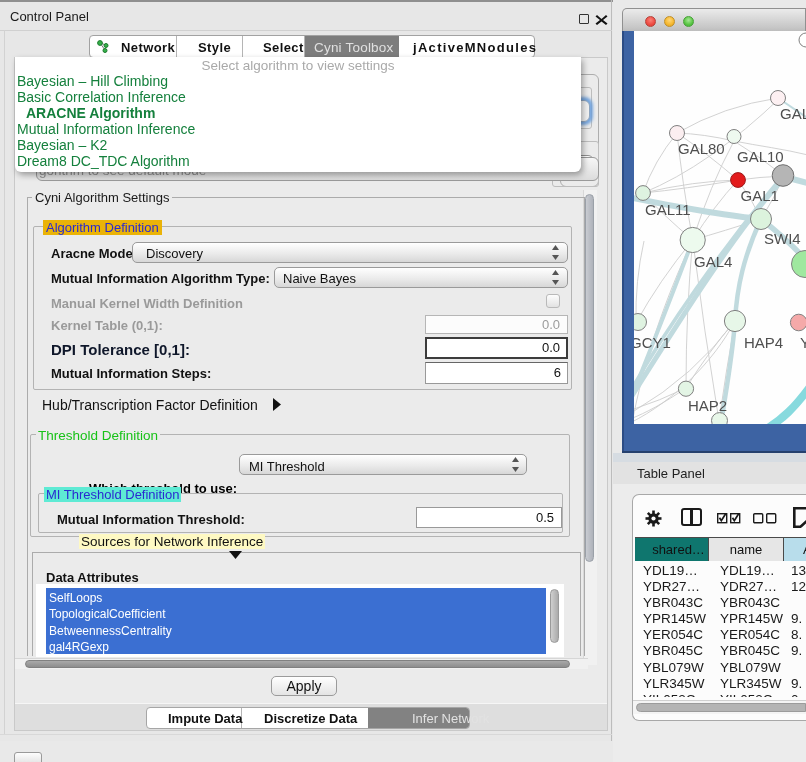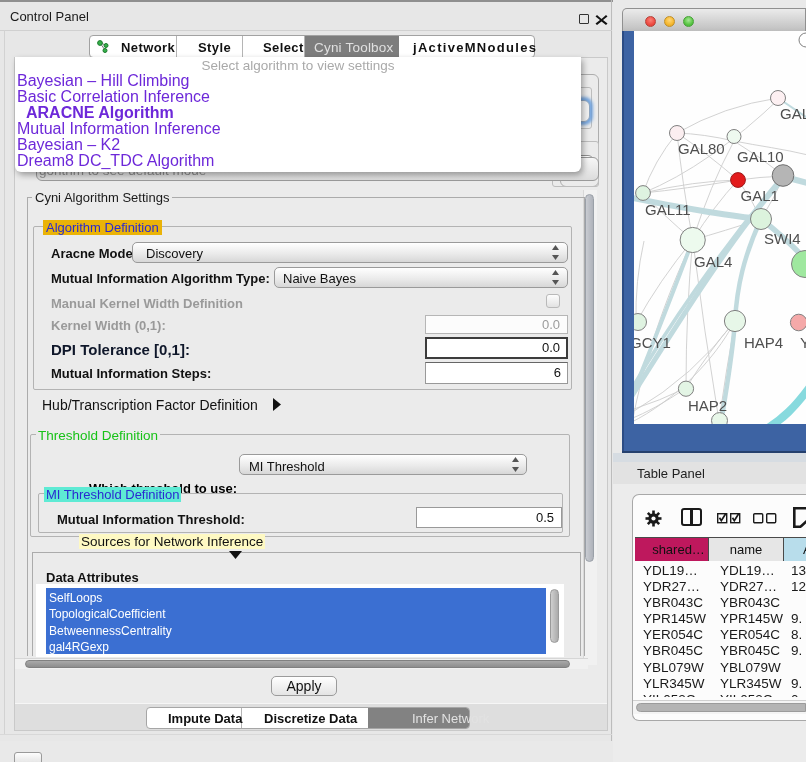--- a/index.html
+++ b/index.html
@@ -75,21 +75,21 @@
 <div class="abs" style="left:274px;top:267px;width:294px;height:21px;border:1px solid #9a9a9a;border-radius:5px;background:linear-gradient(#ffffff,#e9e9e9 60%,#d7d7d7);box-sizing:border-box;"></div>
 <div class="abs" style="left:283px;top:271px;font-size:13px;color:#111;">Naive Bayes</div>
 <svg class="abs" style="left:551px;top:270px;" width="9" height="15" viewBox="0 0 9 15">
     <path d="M4.5 0 L8 5 H1 Z" fill="#555"></path>
     <path d="M4.5 15 L8 10 H1 Z" fill="#555"></path>
   </svg>
 
 <div class="abs b" style="left:42px;top:296px;font-size:13px;color:#9a9a9a;">Manual Kernel Width Definition</div>
 <div class="abs" style="left:546px;top:294px;width:14px;height:14px;border:1px solid #b9b9b9;border-radius:3px;background:linear-gradient(#fdfdfd,#e2e2e2);box-sizing:border-box;"></div>
 
-<div class="abs b" style="left:42px;top:318px;font-size:13px;color:#9a9a9a;">Kernel Width (0,1):</div>
+<div class="abs b" style="left:42px;top:318px;font-size:13px;color:#9a9a9a;">Kernel Table (0,1):</div>
 <div class="abs" style="left:425px;top:315px;width:143px;height:19px;border:1px solid #b6b6b6;background:#fcfcfc;box-sizing:border-box;font-size:13px;color:#9b9b9b;text-align:right;padding-right:7px;line-height:18px;">0.0</div>
 
 <div class="abs b" style="left:42px;top:341px;font-size:15px;color:#0f172a;">DPI Tolerance [0,1]:</div>
 <div class="abs" style="left:425px;top:337px;width:143px;height:22px;border:2px solid #3c3c3c;background:#ffffff;box-sizing:border-box;font-size:13px;color:#111;text-align:right;padding-right:6px;line-height:18px;">0.0</div>
 
 <div class="abs b" style="left:42px;top:366px;font-size:13px;color:#111;">Mutual Information Steps:</div>
 <div class="abs" style="left:425px;top:362px;width:143px;height:22px;border:1px solid #999;border-top:1px solid #666;background:#ffffff;box-sizing:border-box;font-size:13px;color:#111;text-align:right;padding-right:6px;line-height:20px;">6</div>
 
 <div class="abs" style="left:42px;top:397px;font-size:14px;color:#111;">Hub/Transcription Factor Definition</div>
 <svg class="abs" style="left:272px;top:398px;" width="10" height="13" viewBox="0 0 10 13">
@@ -140,21 +140,21 @@
 <div class="abs b" style="left:255px;top:711px;font-size:13px;color:#111;">Discretize Data</div>
 <div class="abs" style="left:376px;top:711px;font-size:13px;color:#e2e2e2;margin-left:36px;">Infer Network</div>
 
 <div class="abs" style="left:14px;top:752px;width:28px;height:14px;border:1px solid #9a9a9a;border-radius:3px;background:linear-gradient(#fdfdfd,#e0e0e0);box-sizing:border-box;"></div>
 
 <div class="abs" style="left:36px;top:157px;width:563px;height:24px;border:1px solid #9a9a9a;border-radius:6px;background:linear-gradient(#f6f6f6,#dcdcdc);box-sizing:border-box;"></div>
 <div class="abs" style="left:39px;top:163px;font-size:13.5px;color:#8f8f8f;">gorithm to see default mode</div>
 
 <div class="abs" style="left:15px;top:57px;width:566px;height:115px;background:#ffffff;box-shadow:2px 3px 6px rgba(0,0,0,.35);border-radius:0 0 6px 6px;"></div>
 <div class="abs" style="left:15px;top:58px;width:566px;text-align:center;font-size:13.5px;color:#a9a9a9;">Select algorithm to view settings</div>
-<div class="abs" style="left:17px;top:73px;font-size:16px;color:#6d28d9;line-height:16px;">Bayesian – Hill Climbing<br>Basic Correlation Inference<br><span class="b">ARACNE Algorithm</span><br>Mutual Information Inference<br>Bayesian – K2<br>Dream8 DC_TDC Algorithm</div>
+<div class="abs" style="left:17px;top:73px;font-size:14px;color:#15803d;line-height:16px;">Bayesian – Hill Climbing<br>Basic Correlation Inference<br><span class="b">ARACNE Algorithm</span><br>Mutual Information Inference<br>Bayesian – K2<br>Dream8 DC_TDC Algorithm</div>
 
 <div class="abs" style="left:622px;top:8px;width:184px;height:24px;background:linear-gradient(#ebebeb,#c6c6c6 85%,#bdbdbd);border:1px solid #909090;border-bottom:1px solid #7d7d7d;border-radius:5px 0 0 0;box-sizing:border-box;"></div>
 <div class="abs" style="left:645px;top:16px;width:11px;height:11px;border-radius:50%;background:radial-gradient(circle at 50% 35%,#f98078,#ee4b42 60%,#d83a32);border:0.5px solid #b5423a;box-sizing:border-box;"></div>
 <div class="abs" style="left:664px;top:16px;width:11px;height:11px;border-radius:50%;background:radial-gradient(circle at 50% 35%,#ffd778,#f5b72f 60%,#e0a321);border:0.5px solid #c08f27;box-sizing:border-box;"></div>
 <div class="abs" style="left:683px;top:16px;width:11px;height:11px;border-radius:50%;background:radial-gradient(circle at 50% 35%,#a8e795,#58c543 60%,#43ad35);border:0.5px solid #47a038;box-sizing:border-box;"></div>
 
 <div class="abs" style="left:622px;top:31px;width:184px;height:422px;background:#3d63a3;"></div>
 <div class="abs" style="left:622px;top:31px;width:2px;height:422px;background:#2c4c84;"></div>
 <div class="abs" style="left:622px;top:451px;width:184px;height:2px;background:#24406e;"></div>
 
@@ -261,21 +261,21 @@
 </svg>
 <svg class="abs" style="left:753px;top:513px;" width="24" height="11" viewBox="0 0 24 11">
   <rect x="0.7" y="0.7" width="9" height="9" fill="none" stroke="#1a1a1a" stroke-width="1.4" rx="1"></rect>
   <rect x="13.7" y="0.7" width="9" height="9" fill="none" stroke="#1a1a1a" stroke-width="1.4" rx="1"></rect>
 </svg>
 <svg class="abs" style="left:793px;top:507px;" width="13" height="21" viewBox="0 0 13 21">
   <path d="M15 1.3 H1.3 V19.7 H8 M15 13 L7.5 19.7" fill="none" stroke="#1a1a1a" stroke-width="2.6"></path>
 </svg>
 
 <div class="abs" style="left:635px;top:537px;width:171px;height:24px;border-top:1px solid #4a4a4a;box-sizing:border-box;overflow:hidden;">
-  <div class="abs" style="left:0;top:0;width:74px;height:24px;background:#be185d;border-right:1px solid #4a4a4a;border-bottom:1px solid #4a4a4a;box-sizing:border-box;text-align:center;font-size:13px;color:#111;line-height:23px;padding-left:14px;">shared…</div>
+  <div class="abs" style="left:0;top:0;width:74px;height:24px;background:#0f766e;border-right:1px solid #4a4a4a;border-bottom:1px solid #4a4a4a;box-sizing:border-box;text-align:center;font-size:13px;color:#111;line-height:23px;padding-left:14px;">shared…</div>
   <div class="abs" style="left:74px;top:0;width:75px;height:24px;background:#e6e6e6;border-right:1px solid #4a4a4a;border-bottom:1px solid #4a4a4a;box-sizing:border-box;text-align:center;font-size:13px;color:#111;line-height:23px;">name</div>
   <div class="abs" style="left:149px;top:0;width:22px;height:24px;background:#b8ddeb;border-bottom:1px solid #4a4a4a;box-sizing:border-box;font-size:13px;color:#111;line-height:23px;padding-left:19px;">A</div>
 </div>
 <div class="abs" style="left:635px;top:561px;width:171px;height:136px;overflow:hidden;font-size:13.5px;color:#1a1a1a;">
   <div style="position:absolute;left:8px;top:2px;line-height:16.1px;">YDL19…<br>YDR27…<br>YBR043C<br>YPR145W<br>YER054C<br>YBR045C<br>YBL079W<br>YLR345W<br>YIL052C</div>
   <div style="position:absolute;left:85px;top:2px;line-height:16.1px;">YDL19…<br>YDR27…<br>YBR043C<br>YPR145W<br>YER054C<br>YBR045C<br>YBL079W<br>YLR345W<br>YIL052C</div>
   <div style="position:absolute;left:156px;top:2px;line-height:16.1px;">13<br>12<br>&nbsp;<br>9.<br>8.<br>9.<br>&nbsp;<br>9.<br>0.</div>
 </div>
 
 <div class="abs" style="left:633px;top:700px;width:173px;height:14px;background:#f4f4f4;border-top:1px solid #d0d0d0;box-sizing:border-box;"></div>

